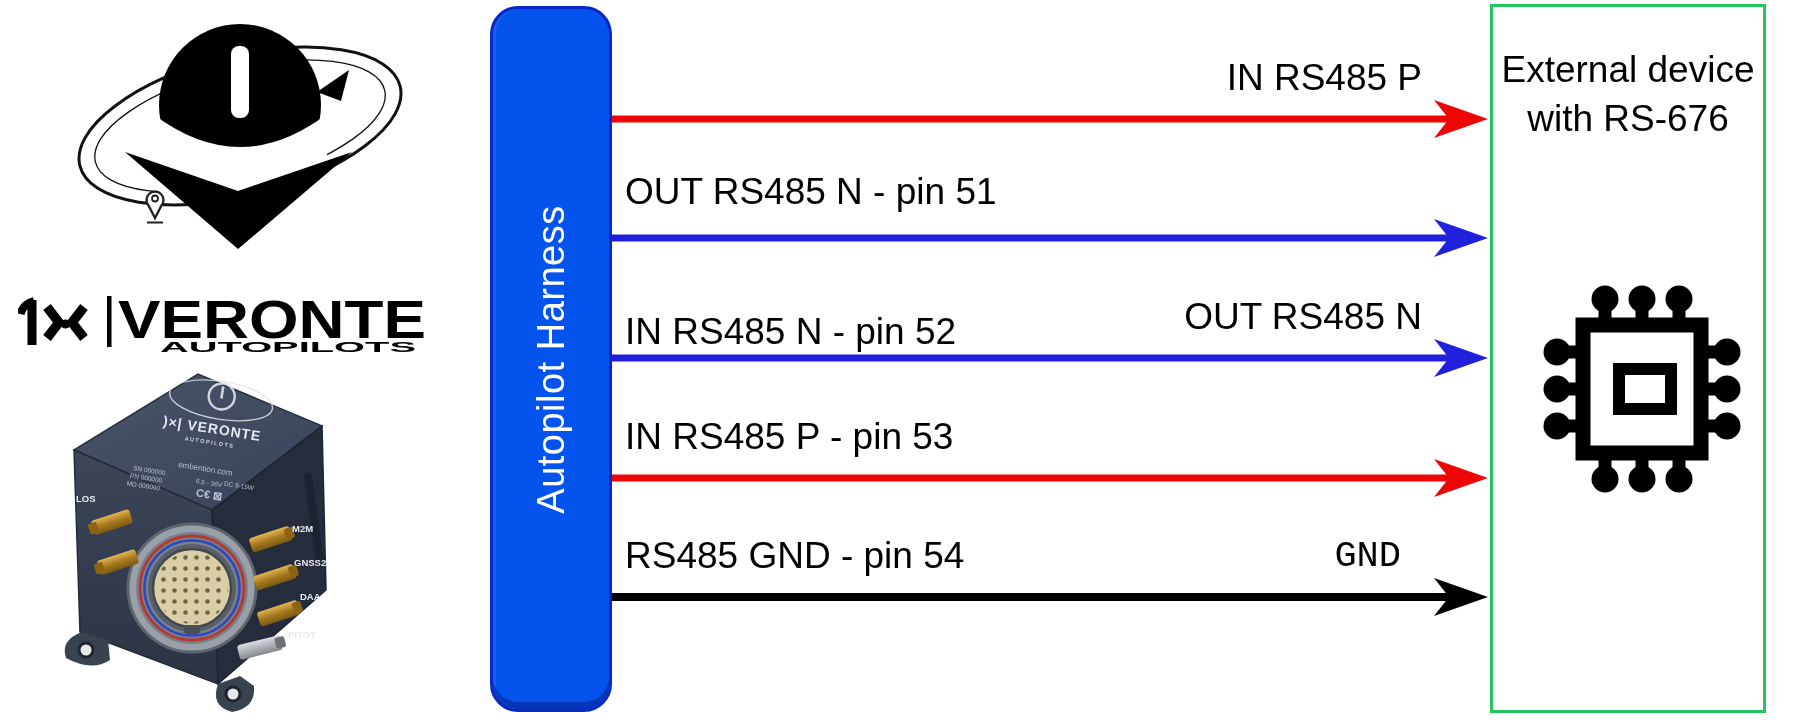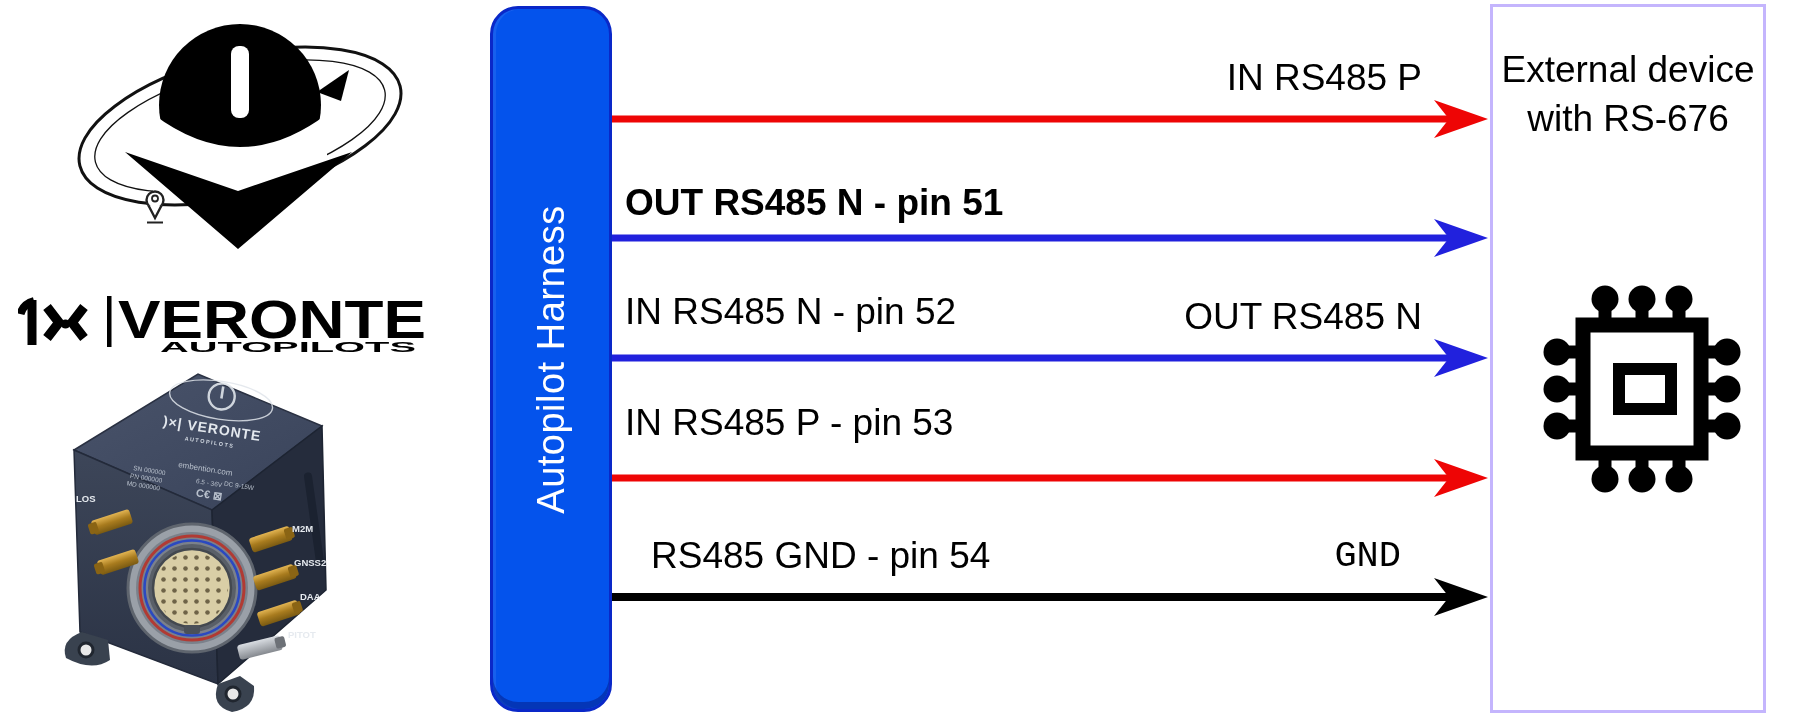--- a/index.html
+++ b/index.html
@@ -21,21 +21,21 @@
   }
   
   .wire-label{
     position:absolute;font-size:37px;line-height:44px;white-space:nowrap;
   }
   .wire-label.left{left:625px;}
   .wire-label.right{text-align:center;}
   
   .device-box{
     position:absolute;left:1490px;top:4px;width:276px;height:709px;
-    border:3px solid #c4b5fd;background:#fff;box-sizing:border-box;
+    border:3px solid #22c55e;background:#fff;box-sizing:border-box;
   }
   .device-title{
     position:absolute;left:0;top:38px;width:100%;text-align:center;
     font-size:37px;line-height:49px;
   }
   .chip-wrap{position:absolute;left:44px;top:272px;width:210px;height:220px;}
   svg{display:block;}
 </style>
 </head>
 <body>
@@ -193,24 +193,24 @@
     <g>
       <line x1="612" y1="478" x2="1452" y2="478" stroke-width="7" stroke="#ee0505"></line>
       <polygon points="1488,478 1434,459 1449,478 1434,497" fill="#ee0505"></polygon>
     </g>
     <g>
       <line x1="612" y1="597" x2="1452" y2="597" stroke-width="8" stroke="#000000"></line>
       <polygon points="1488,597 1434,578 1449,597 1434,616" fill="#000000"></polygon>
     </g>
   </svg>
 
-  <div class="wire-label left" style="top:181px;font-weight:bold;">OUT RS485 N - pin 51</div>
-  <div class="wire-label left" style="top:290px;">IN RS485 N - pin 52</div>
-  <div class="wire-label left" style="top:401px;">IN RS485 P - pin 53</div>
-  <div class="wire-label left" style="top:534px;margin-left:26px;">RS485 GND - pin 54</div>
+  <div class="wire-label left" style="top:170px;">OUT RS485 N - pin 51</div>
+  <div class="wire-label left" style="top:310px;">IN RS485 N - pin 52</div>
+  <div class="wire-label left" style="top:415px;">IN RS485 P - pin 53</div>
+  <div class="wire-label left" style="top:534px;">RS485 GND - pin 54</div>
 
   <div class="wire-label right" style="top:56px;right:387px;">IN RS485 P</div>
   <div class="wire-label right" style="top:295px;right:387px;">OUT RS485 N</div>
   <div class="wire-label right" style="top:534px;right:408px;font-family:Liberation Mono, monospace;">GND</div>
 
   <div class="device-box">
     <div class="device-title">
       <div>External device</div>
       <div>with RS-676</div>
     </div>

